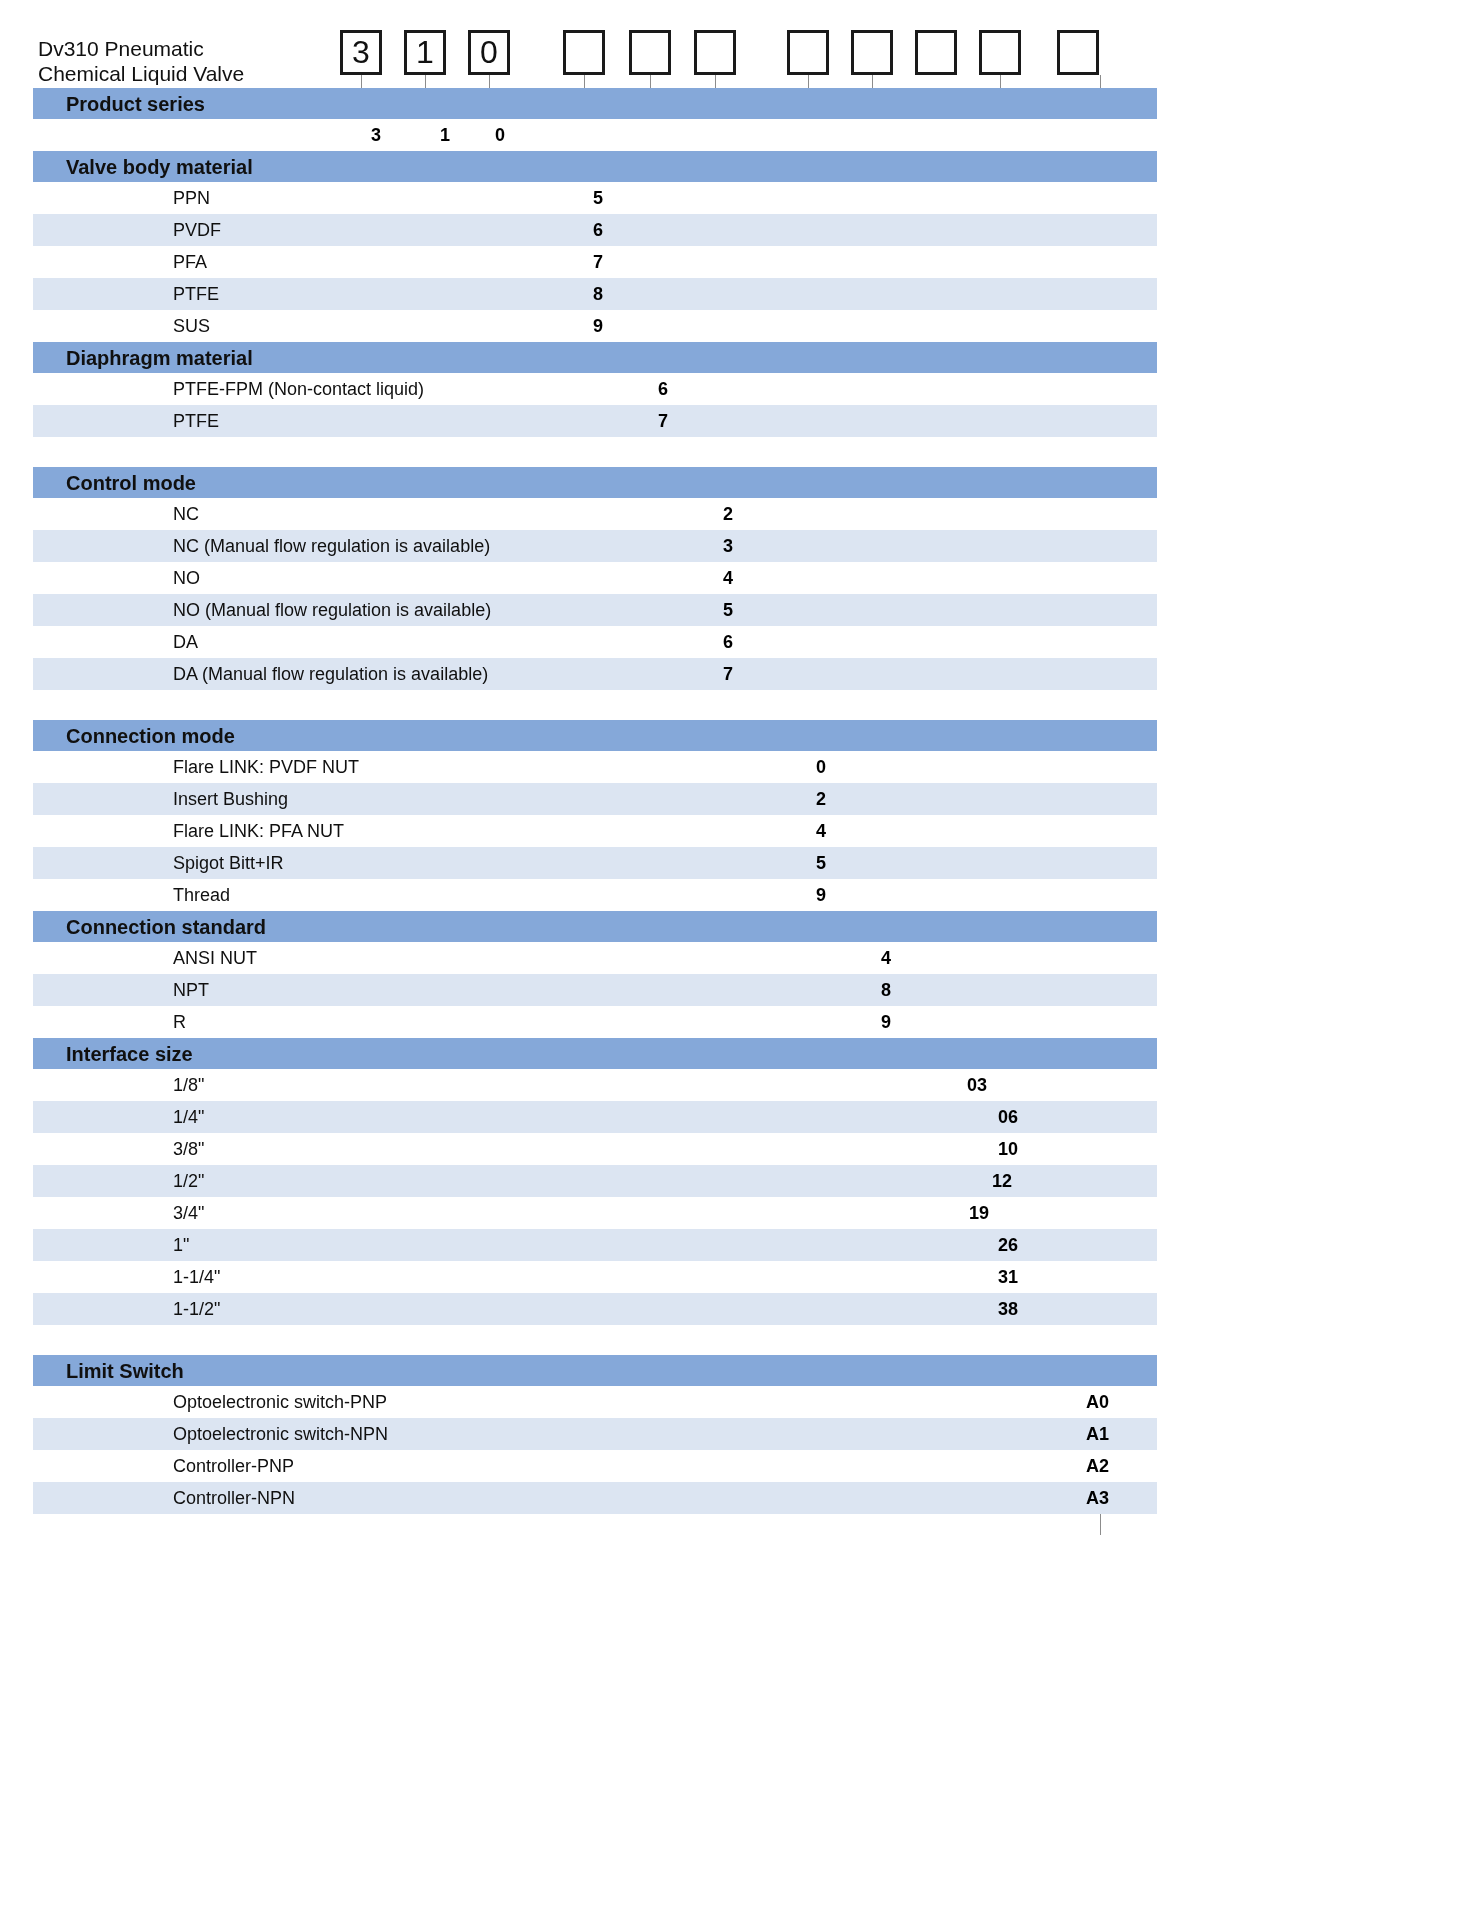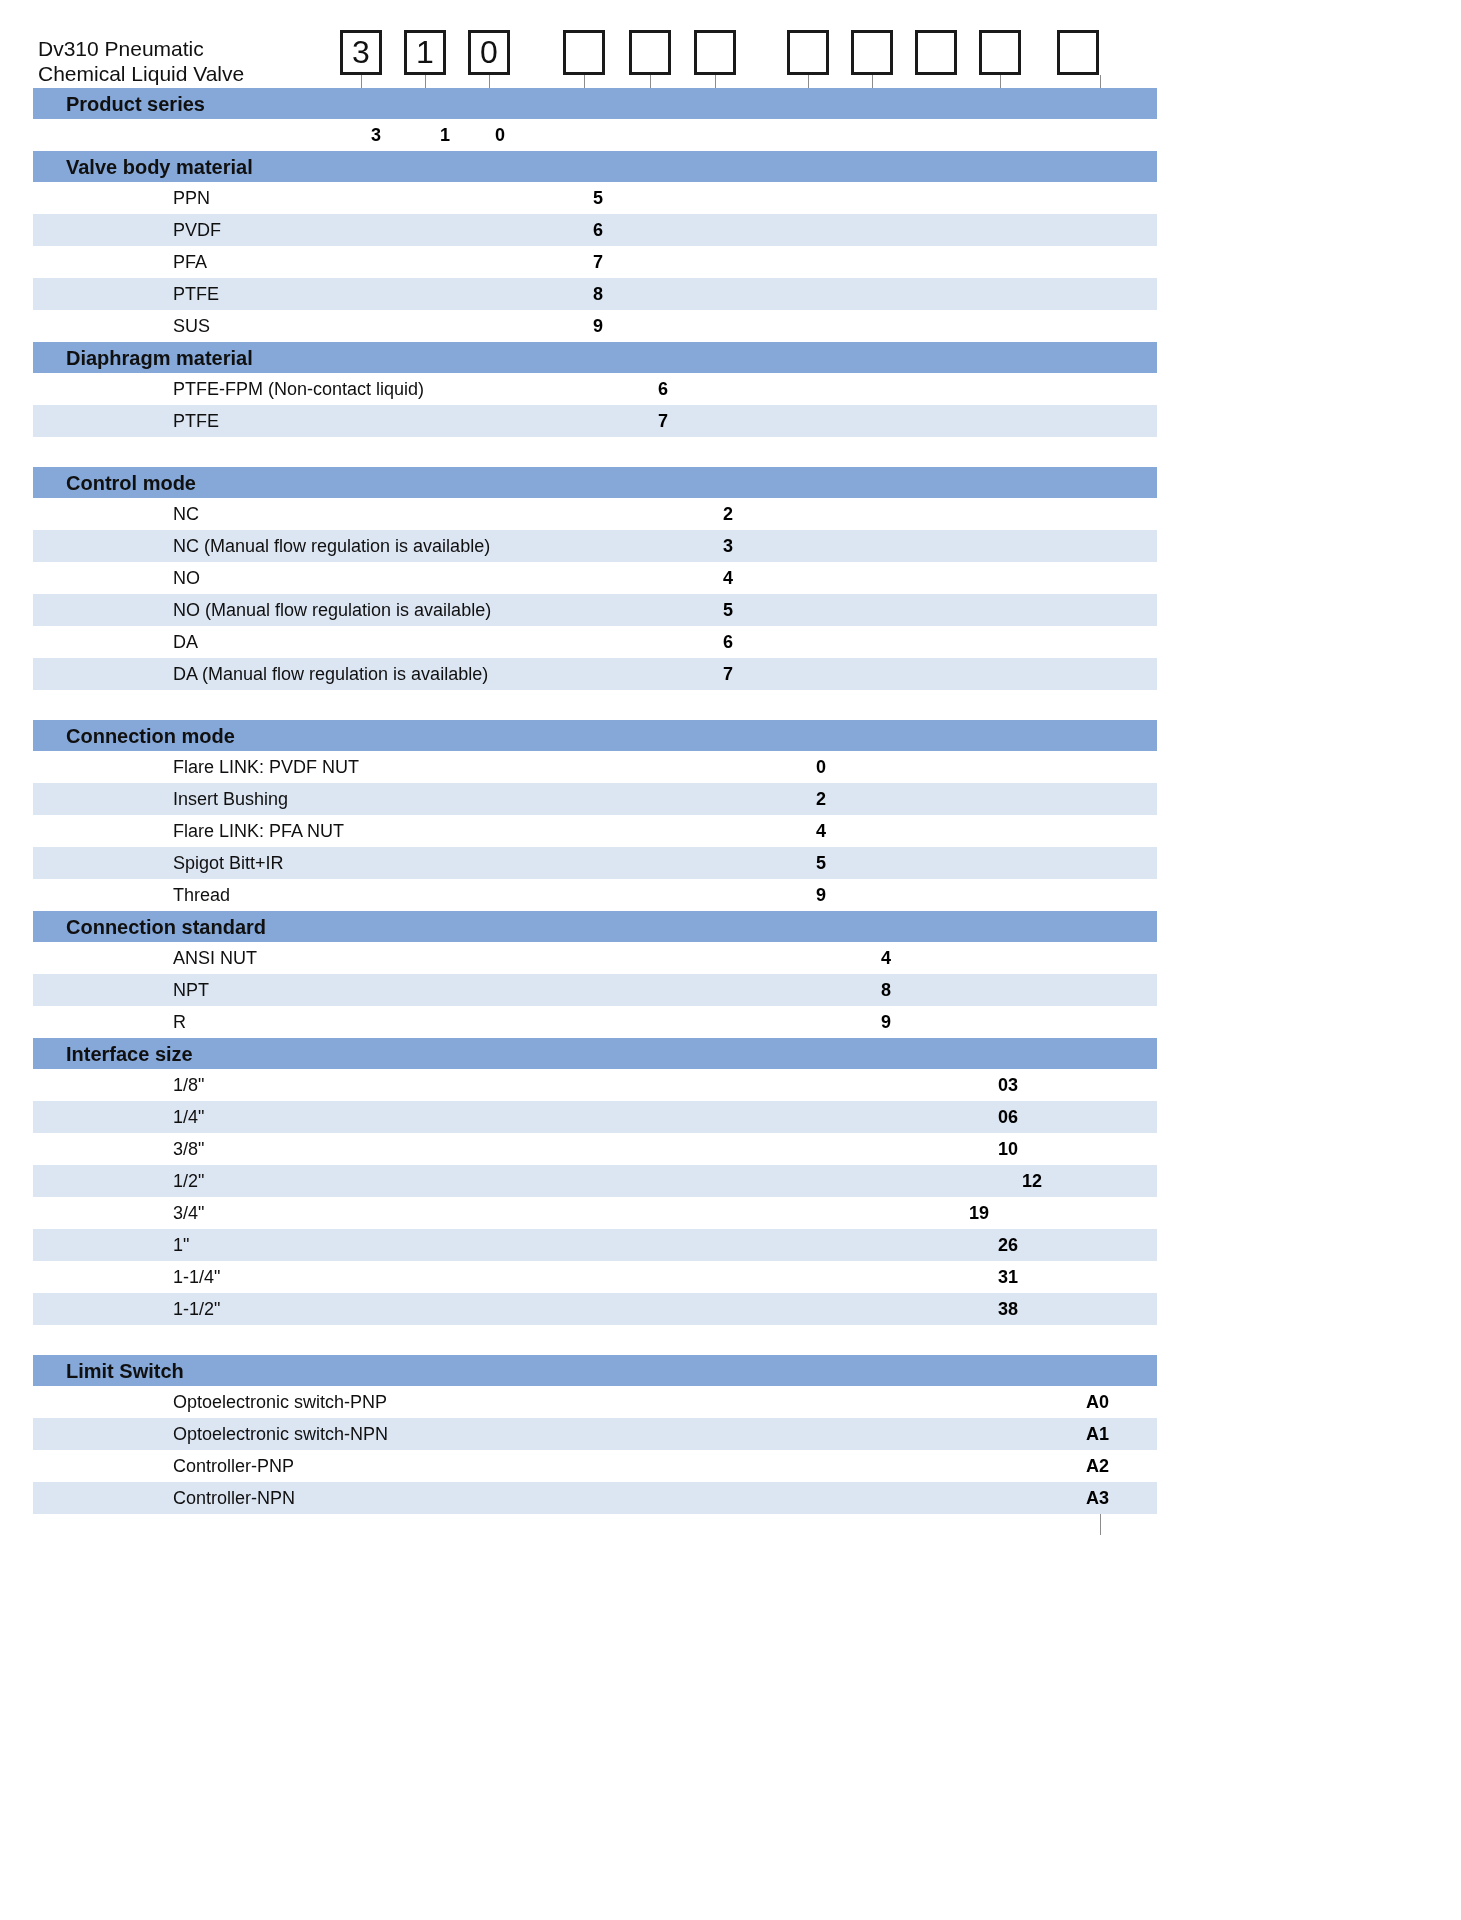--- a/index.html
+++ b/index.html
@@ -200,33 +200,33 @@
       </div>
       <div class="row odd" style="height: 32px;">
         <span class="item-label">R</span>
         <span class="code" style="left: 818px; width: 40px;">9</span>
       </div>
       <div class="row section" style="height: 31px; background: rgb(133, 168, 217);">
         <span class="sec-label">Interface size</span>
       </div>
       <div class="row odd" style="height: 32px;">
         <span class="item-label">1/8"</span>
-        <span class="code" style="left: 945px; width: 40px;">03</span>
+        <span class="code" style="left: 914px; width: 40px;">03</span>
       </div>
       <div class="row even" style="height: 32px;">
         <span class="item-label">1/4"</span>
         <span class="code" style="left: 945px; width: 40px;">06</span>
       </div>
       <div class="row odd" style="height: 32px;">
         <span class="item-label">3/8"</span>
         <span class="code" style="left: 945px; width: 40px;">10</span>
       </div>
       <div class="row even" style="height: 32px;">
         <span class="item-label">1/2"</span>
-        <span class="code" style="left: 969px; width: 40px;">12</span>
+        <span class="code" style="left: 939px; width: 40px;">12</span>
       </div>
       <div class="row odd" style="height: 32px;">
         <span class="item-label">3/4"</span>
         <span class="code" style="left: 916px; width: 40px; text-align: right;">19</span>
       </div>
       <div class="row even" style="height: 32px;">
         <span class="item-label">1"</span>
         <span class="code" style="left: 945px; width: 40px;">26</span>
       </div>
       <div class="row odd" style="height: 32px;">

